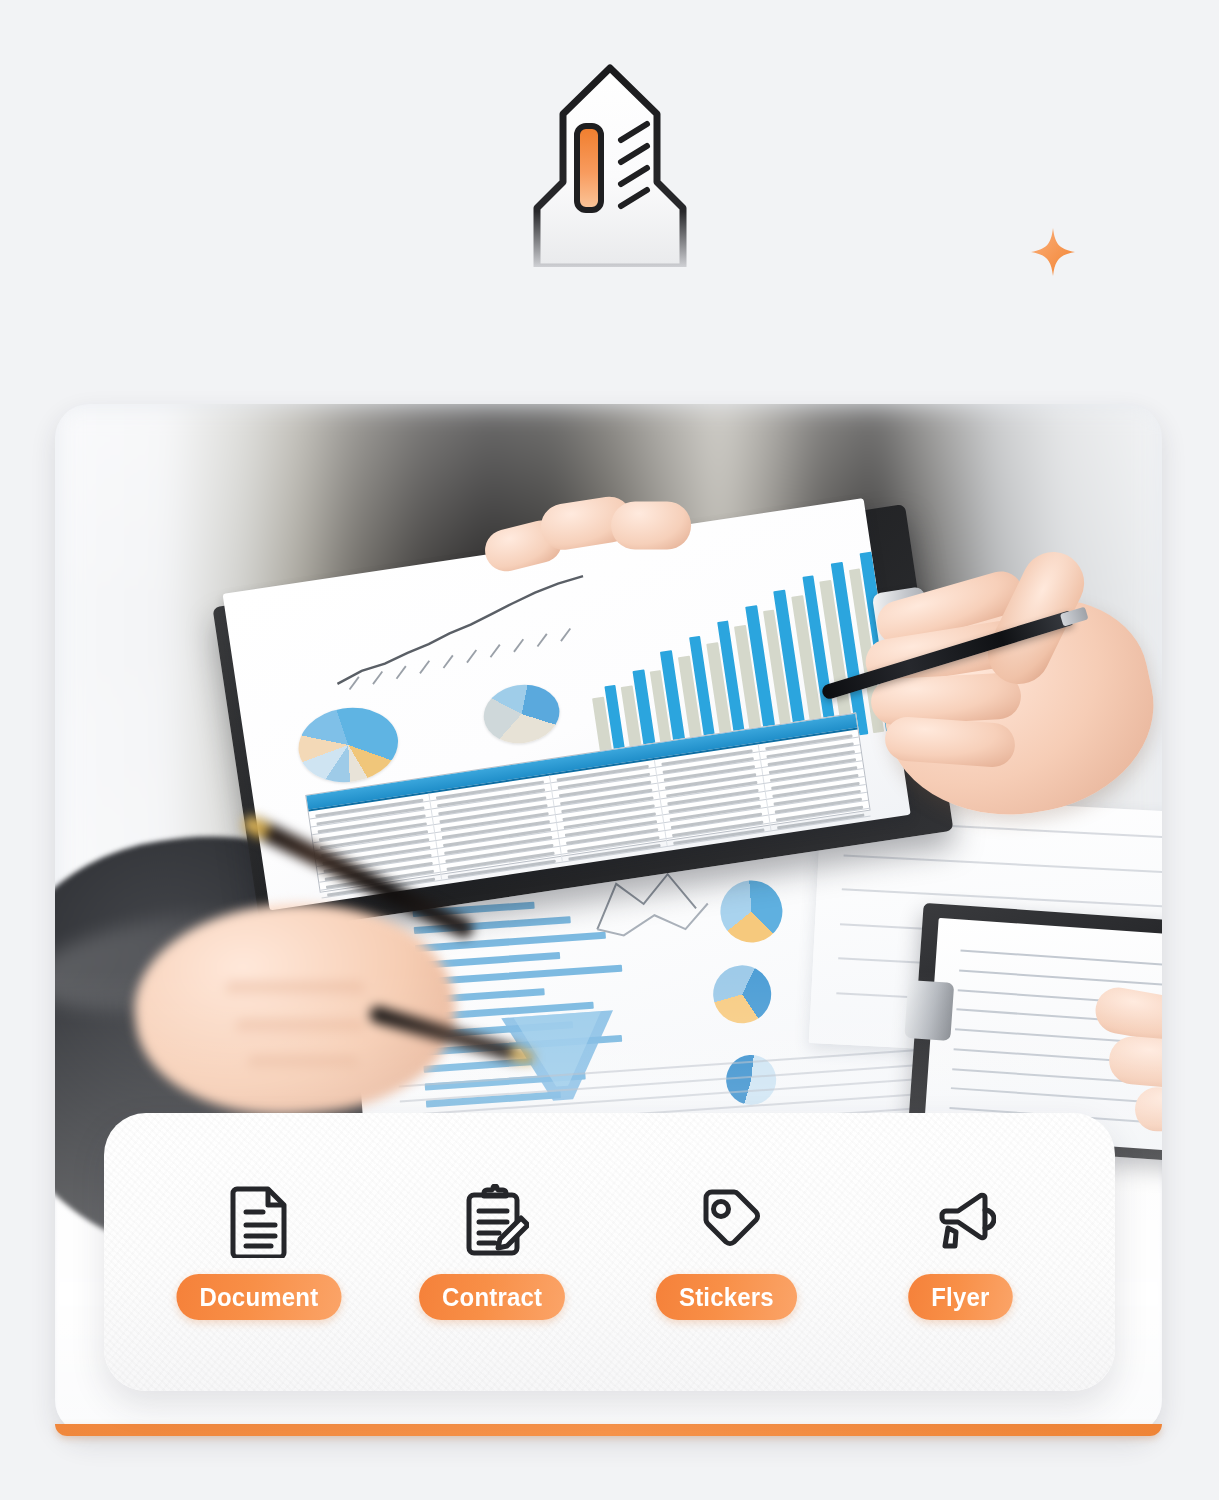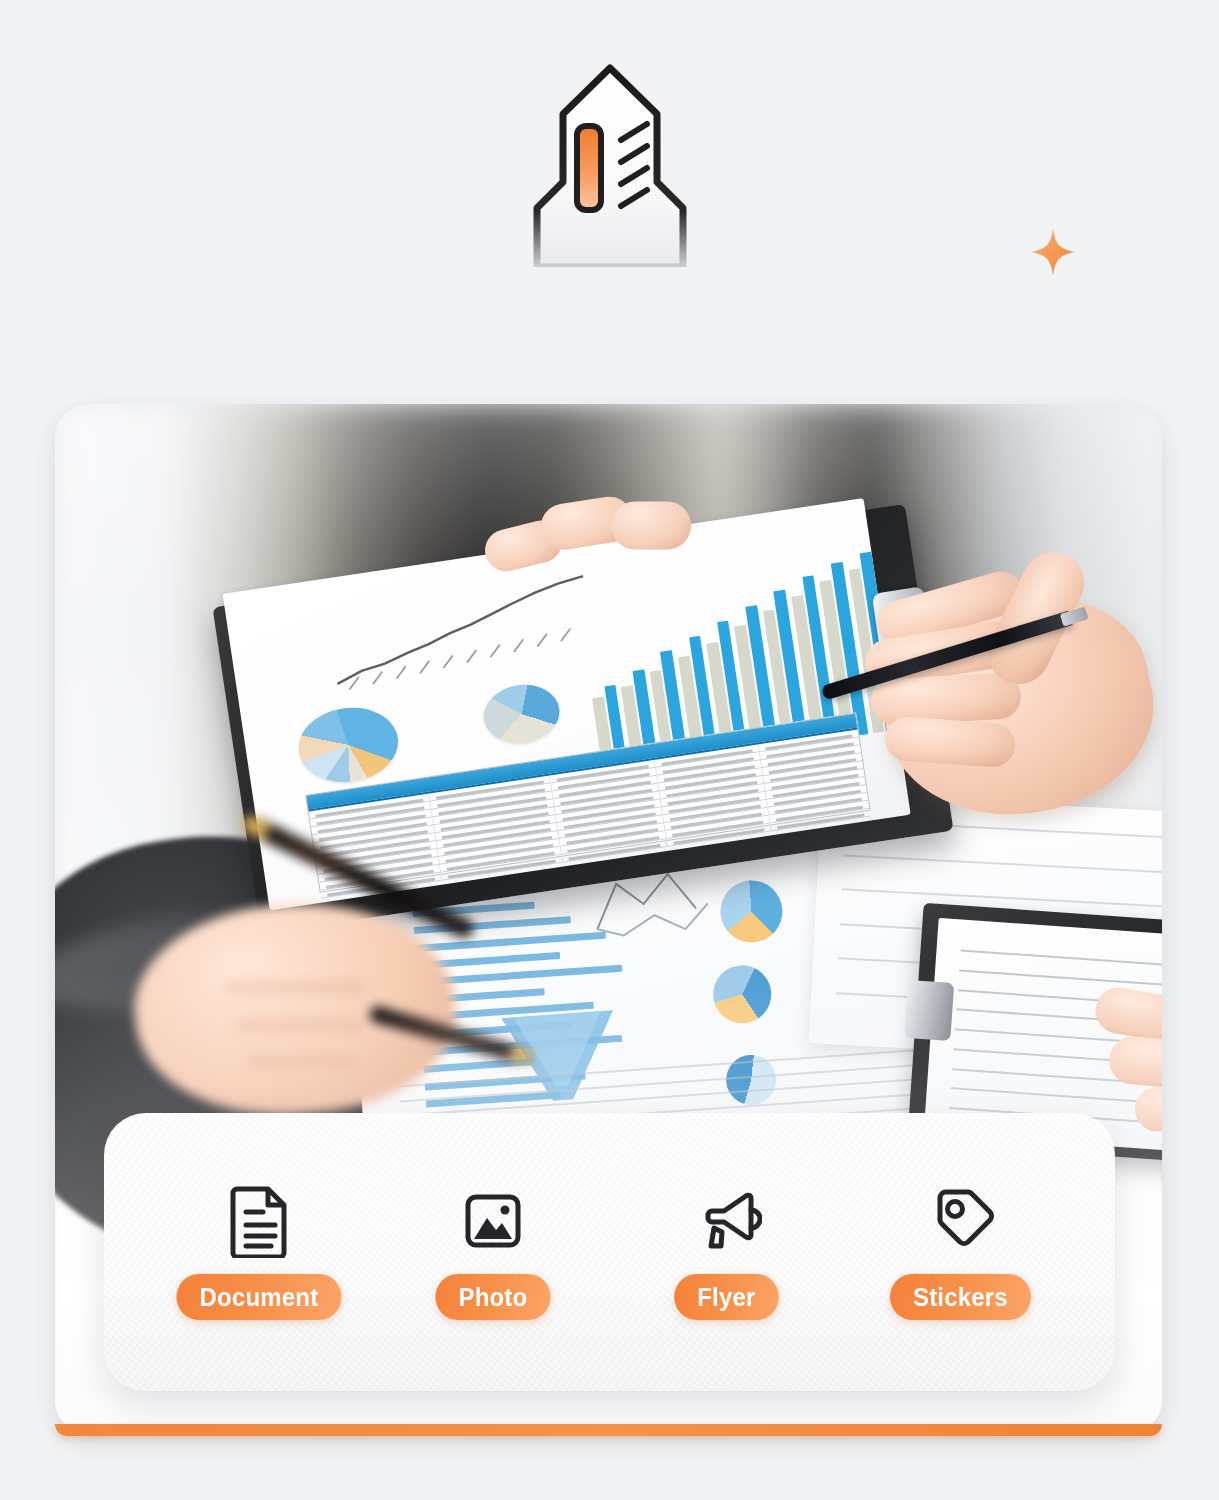--- a/index.html
+++ b/index.html
@@ -946,49 +946,55 @@
               <line x1="23" y1="28" x2="40" y2="28"></line>
               <line x1="23" y1="41" x2="52" y2="41"></line>
               <line x1="23" y1="52" x2="52" y2="52"></line>
               <line x1="23" y1="62" x2="48" y2="62"></line>
             </g>
           </svg>
         </span>
         <span class="cat-pill">Document</span>
       </div>
 
-
       <div class="cat-item">
         <span class="cat-icon">
           <svg viewBox="0 0 72 74" xmlns="http://www.w3.org/2000/svg">
-            <rect x="11" y="13" width="50" height="48" rx="8" fill="none" stroke="#25262a" stroke-width="5"></rect>
-            <circle cx="48" cy="26" r="4.5" fill="#25262a"></circle>
-            <path d="M17 55 l13 -21 l9 12 l6 -7 l10 16 z" fill="#25262a"></path>
+            <path d="M17 11 h38 a5 5 0 0 1 5 5 v48 a5 5 0 0 1 -5 5 h-38 a5 5 0 0 1 -5 -5 v-48 a5 5 0 0 1 5 -5 z" fill="none" stroke="#25262a" stroke-width="5" stroke-linejoin="round"></path>
+            <path d="M27 12 v-3 a3 3 0 0 1 3 -3 h4 a2 2 0 0 0 2 -2 a2 2 0 0 1 4 0 a2 2 0 0 0 2 2 h4 a3 3 0 0 1 3 3 v3 z" fill="none" stroke="#25262a" stroke-width="5" stroke-linejoin="round"></path>
+            <g stroke="#25262a" stroke-width="5" stroke-linecap="round">
+              <line x1="22" y1="27" x2="50" y2="27"></line>
+              <line x1="22" y1="38" x2="50" y2="38"></line>
+              <line x1="22" y1="49" x2="42" y2="49"></line>
+              <line x1="22" y1="59" x2="38" y2="59"></line>
+            </g>
+            <path d="M64 34 l7 7 l-21 21 l-9 2 l2 -9 z" fill="#ffffff" stroke="#25262a" stroke-width="5" stroke-linejoin="round"></path>
           </svg>
         </span>
-        <span class="cat-pill">Photo</span>
+        <span class="cat-pill">Contract</span>
+      </div>
+
+
+      <div class="cat-item">
+        <span class="cat-icon">
+          <svg viewBox="0 0 72 74" xmlns="http://www.w3.org/2000/svg">
+            <path d="M16 14 a6 6 0 0 1 6 -6 h22 a6 6 0 0 1 4 2 l18 18 a6 6 0 0 1 0 8 l-22 22 a6 6 0 0 1 -8 0 l-18 -18 a6 6 0 0 1 -2 -4 z" fill="none" stroke="#25262a" stroke-width="5" stroke-linejoin="round"></path>
+            <circle cx="31" cy="25" r="7.5" fill="none" stroke="#25262a" stroke-width="5"></circle>
+          </svg>
+        </span>
+        <span class="cat-pill">Stickers</span>
       </div>
 
       <div class="cat-item">
         <span class="cat-icon">
           <svg viewBox="0 0 72 74" xmlns="http://www.w3.org/2000/svg">
             <path d="M22 27 h12 l22 -15 a3 3 0 0 1 5 2 v37 a3 3 0 0 1 -5 2 l-22 -15 h-12 a4 4 0 0 1 -4 -4 v-3 a4 4 0 0 1 4 -4 z" fill="none" stroke="#25262a" stroke-width="5" stroke-linejoin="round"></path>
             <path d="M61 26 a9 9 0 0 1 0 18" fill="none" stroke="#25262a" stroke-width="5" stroke-linecap="round"></path>
             <path d="M24 44 l-3 18 h10 l1 -14 z" fill="none" stroke="#25262a" stroke-width="5" stroke-linejoin="round"></path>
           </svg>
         </span>
         <span class="cat-pill">Flyer</span>
       </div>
 
-      <div class="cat-item">
-        <span class="cat-icon">
-          <svg viewBox="0 0 72 74" xmlns="http://www.w3.org/2000/svg">
-            <path d="M16 14 a6 6 0 0 1 6 -6 h22 a6 6 0 0 1 4 2 l18 18 a6 6 0 0 1 0 8 l-22 22 a6 6 0 0 1 -8 0 l-18 -18 a6 6 0 0 1 -2 -4 z" fill="none" stroke="#25262a" stroke-width="5" stroke-linejoin="round"></path>
-            <circle cx="31" cy="25" r="7.5" fill="none" stroke="#25262a" stroke-width="5"></circle>
-          </svg>
-        </span>
-        <span class="cat-pill">Stickers</span>
-      </div>
-
     </div>
   </div>
 
 </div>
 
 </body></html>

